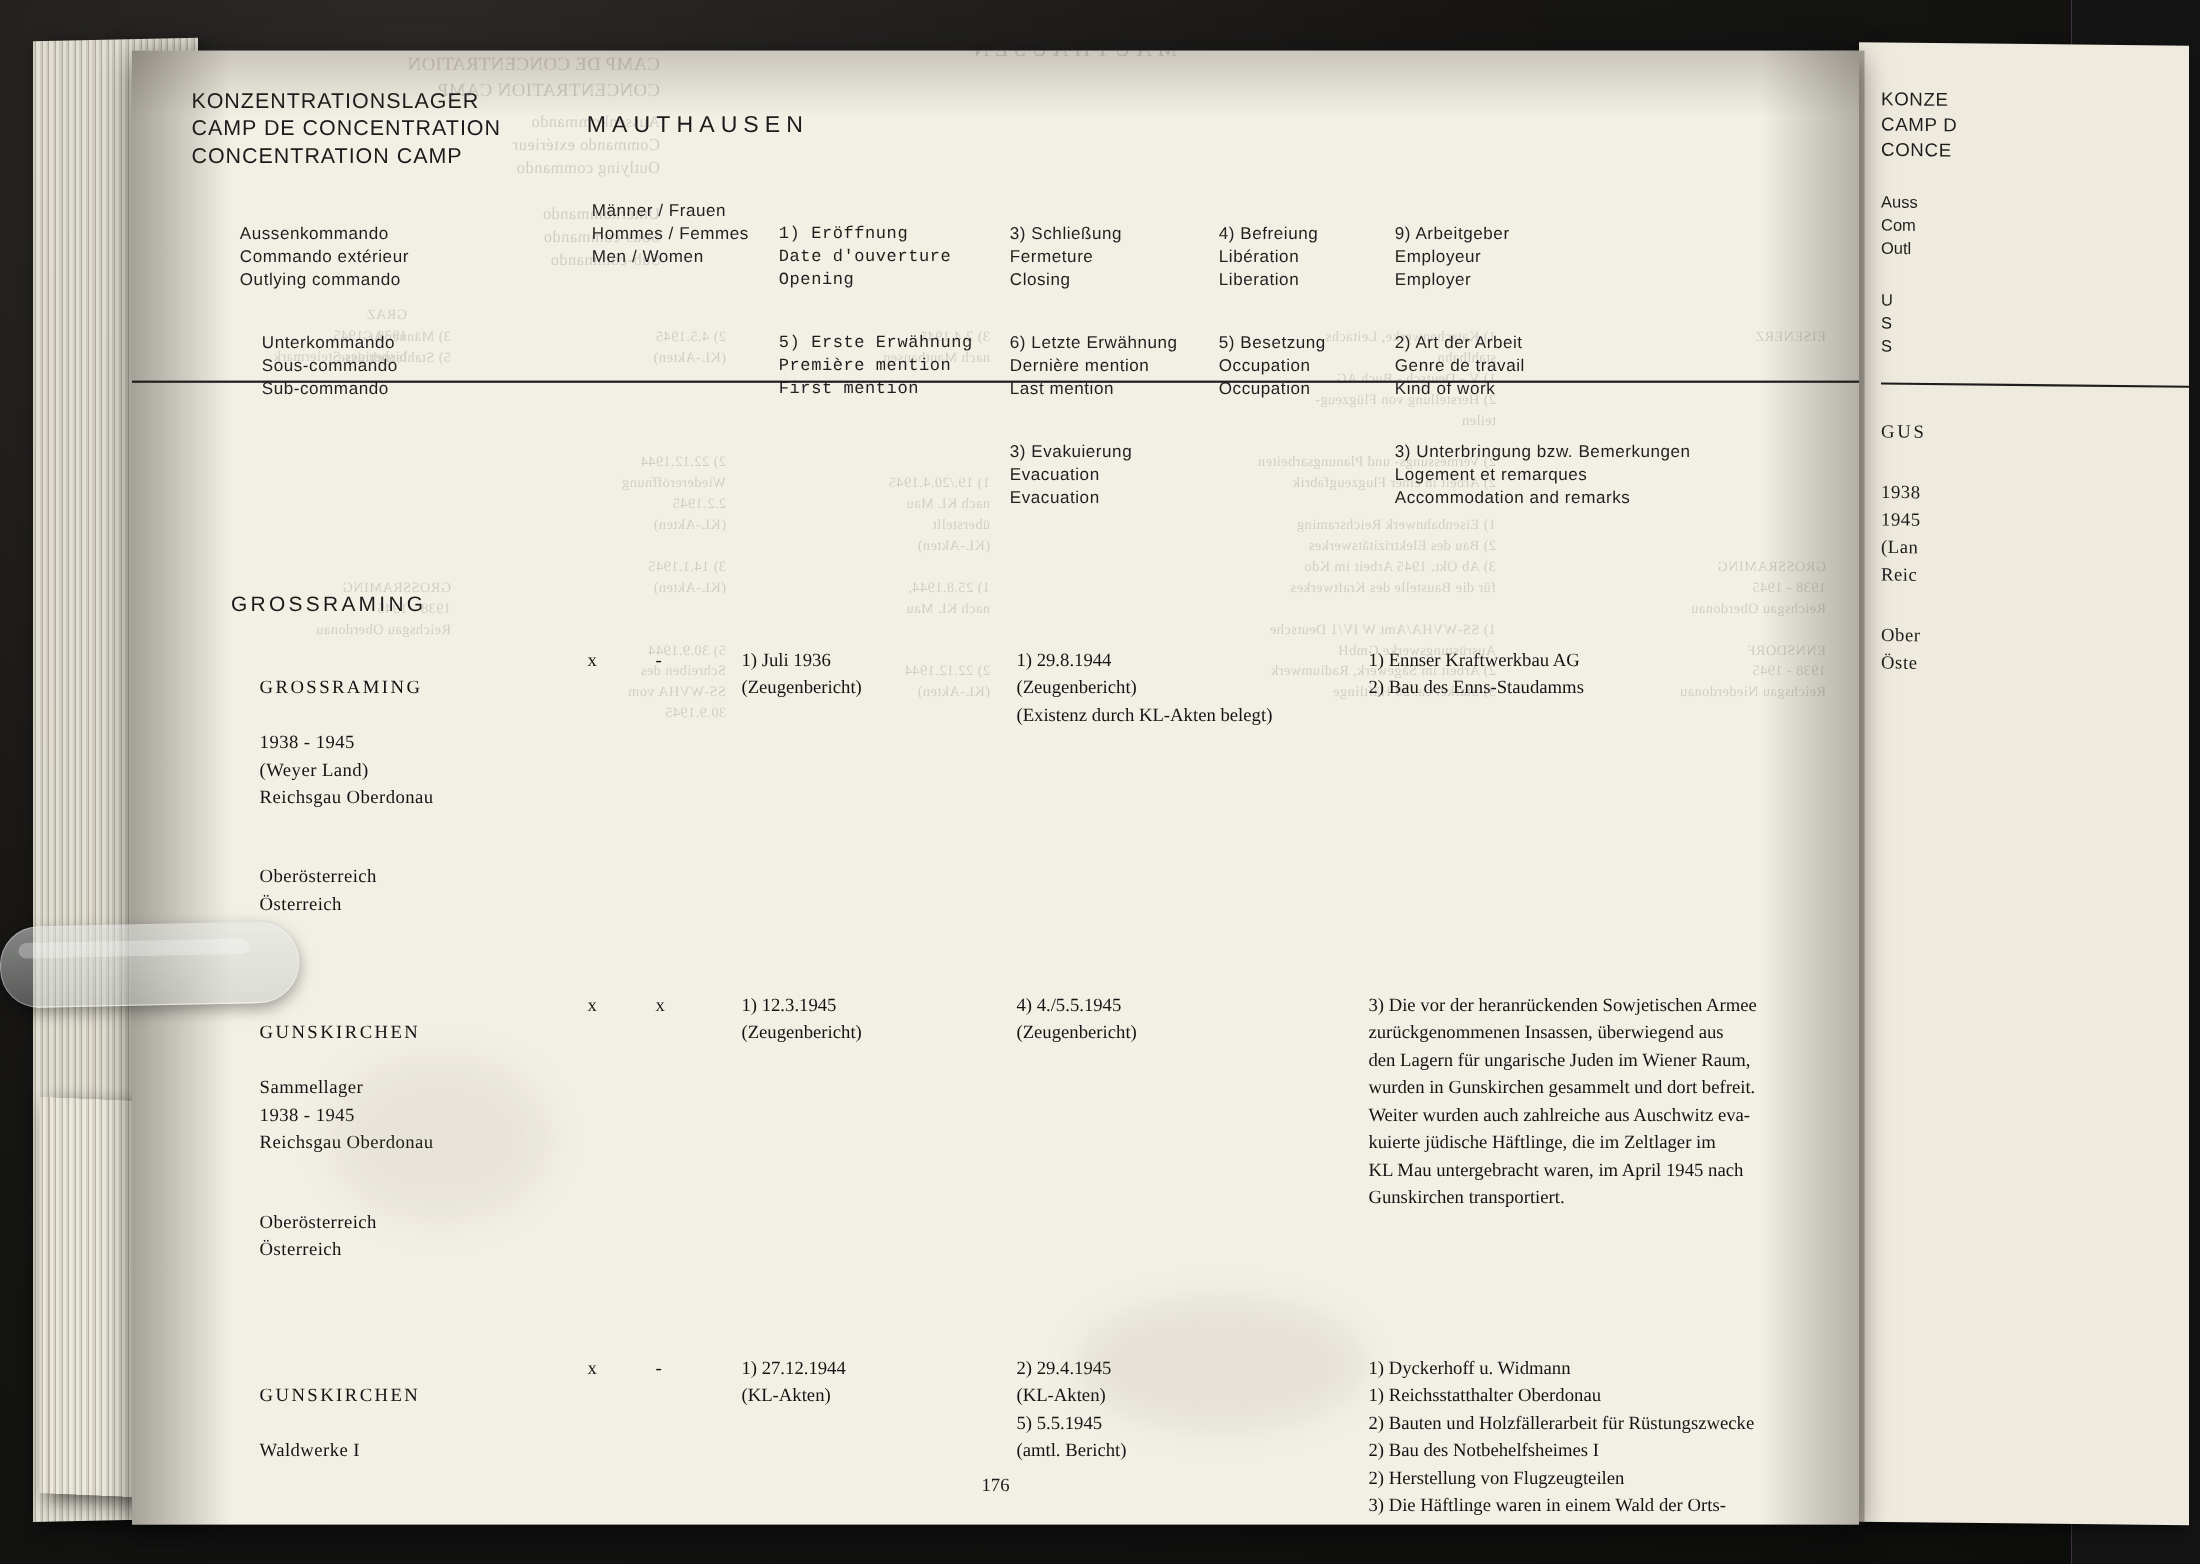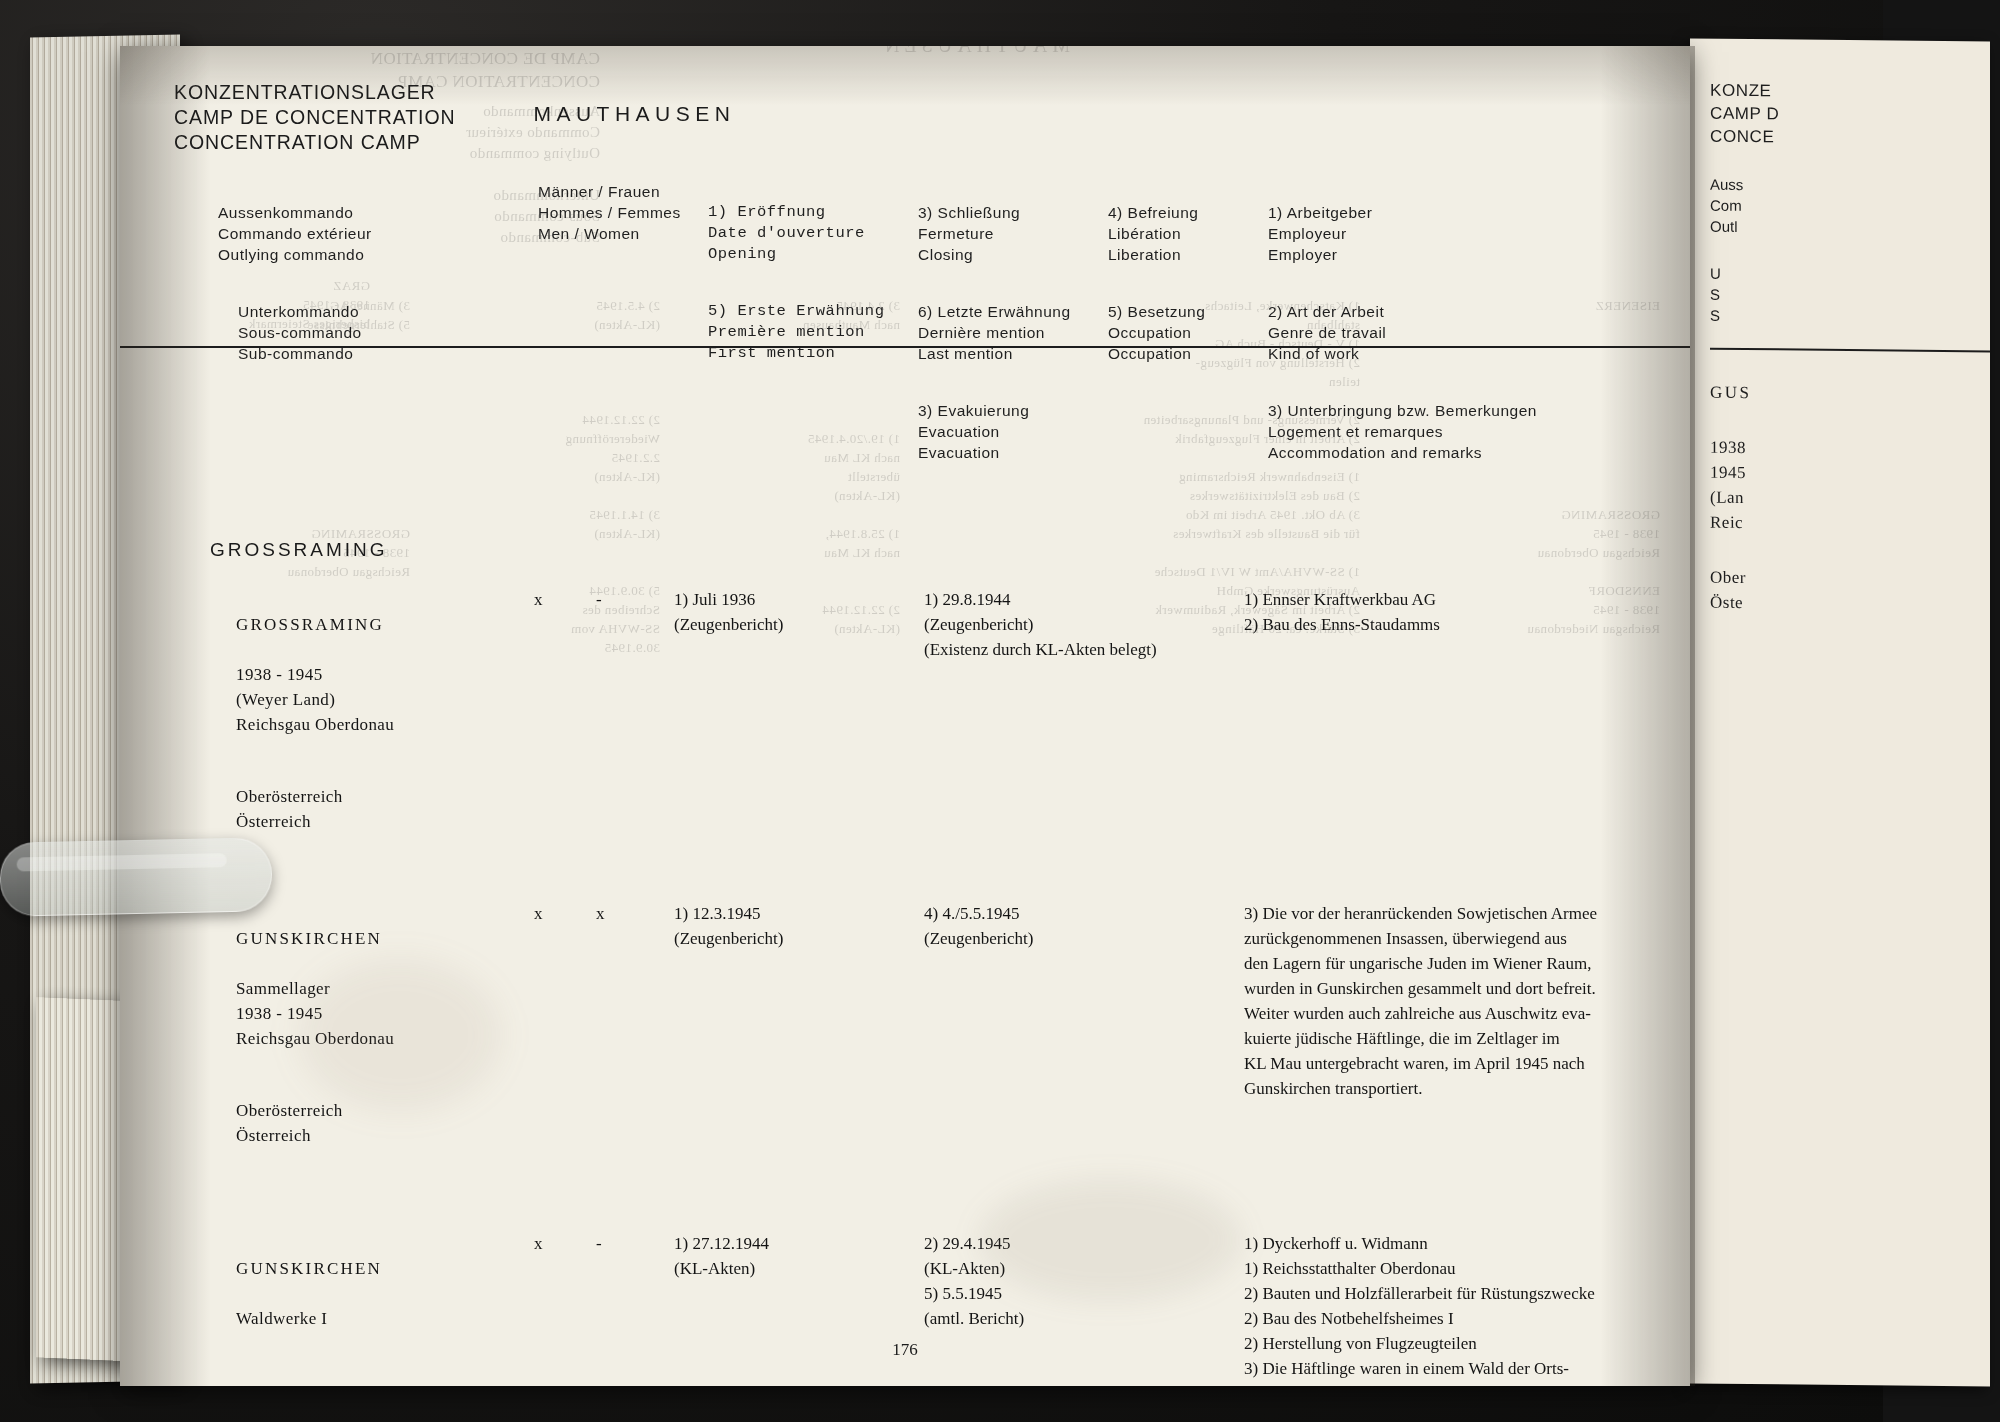--- a/index.html
+++ b/index.html
@@ -472,21 +472,21 @@
         </div>
         <div class="legend-col c-lib">
           <div class="legend-block">4)  Befreiung
      Libération
      Liberation</div>
           <div class="legend-block">5)  Besetzung
      Occupation
      Occupation</div>
         </div>
         <div class="legend-col c-emp" style="width:auto;">
-          <div class="legend-block">1)  Arbeitgeber
+          <div class="legend-block">9)  Arbeitgeber
      Employeur
      Employer</div>
           <div class="legend-block">2)  Art der Arbeit
      Genre de travail
      Kind of work</div>
           <div class="legend-block">3)  Unterbringung bzw. Bemerkungen
      Logement et remarques
      Accommodation and remarks</div>
         </div>
       </div>

